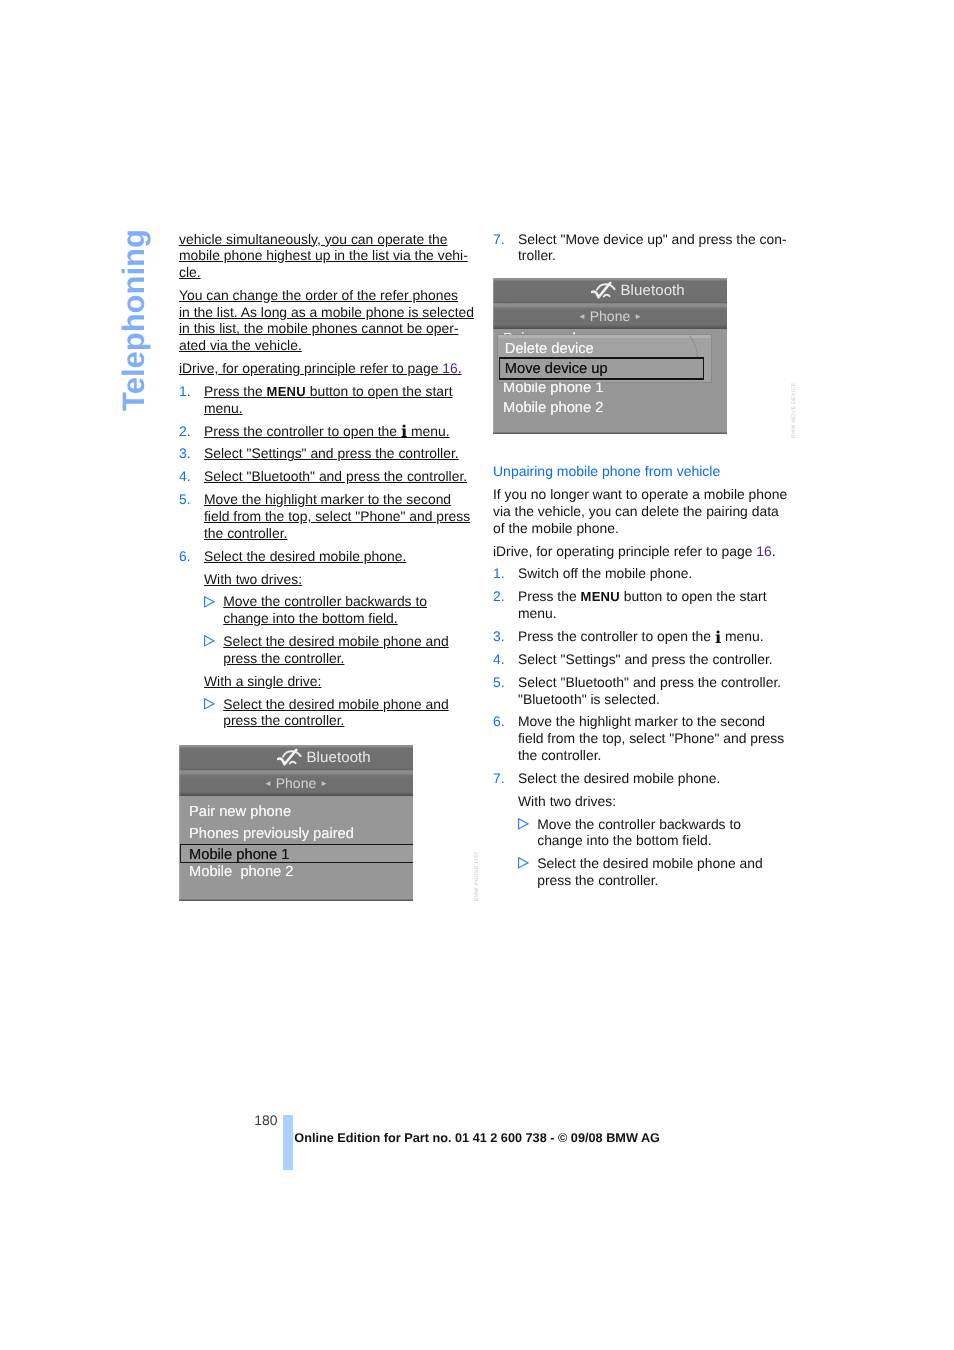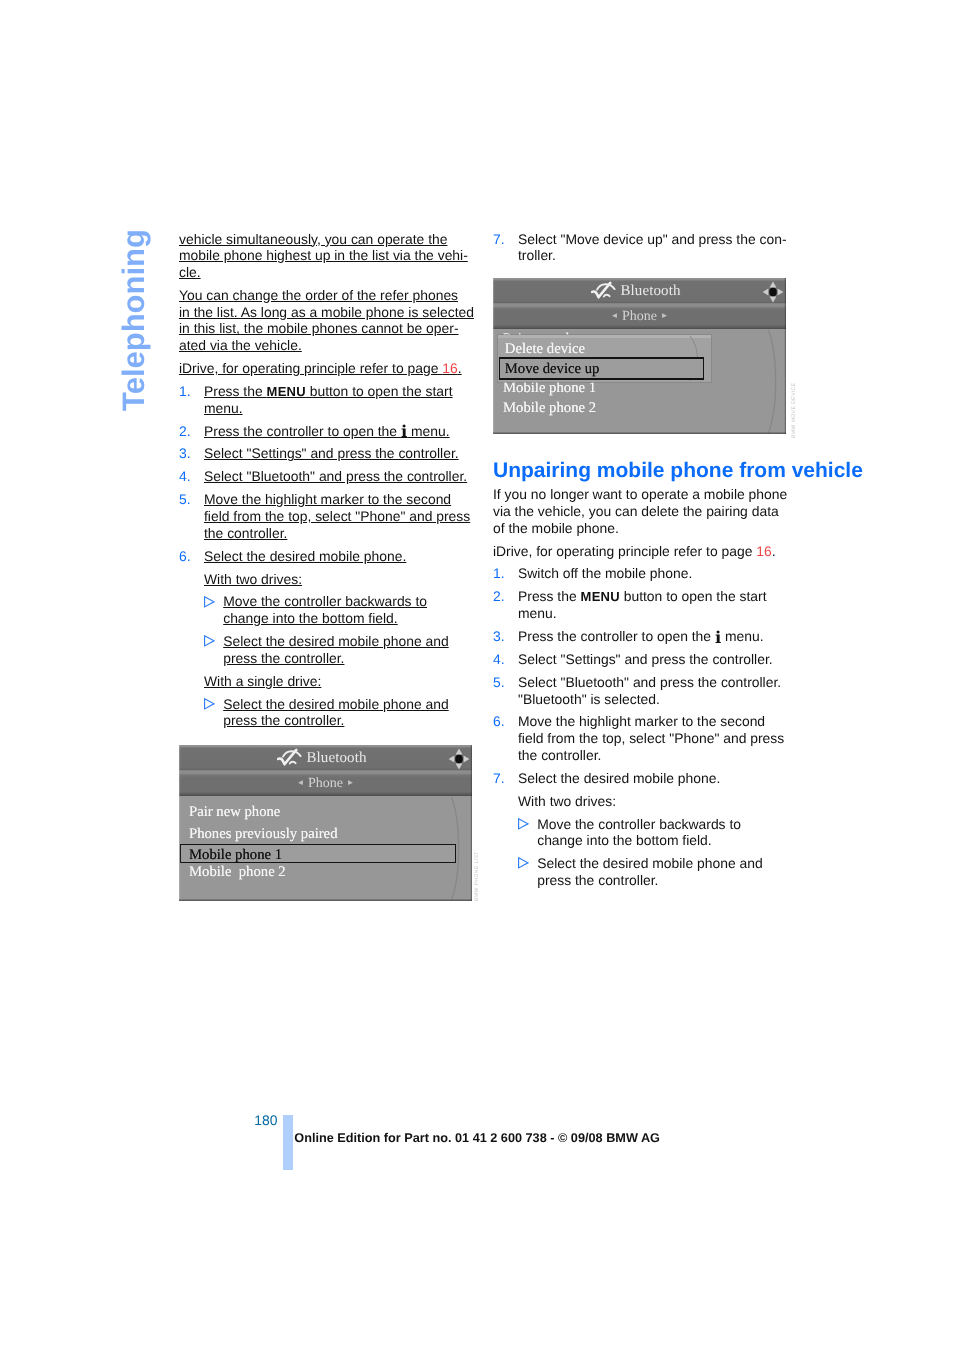--- a/index.html
+++ b/index.html
@@ -22,28 +22,28 @@
   #col-right{left:493px;top:230.6px;}
 
   .blk{position:relative;}
   .ln{white-space:pre;height:16.72px;}
   .gap{height:6.2px;}
   .num{position:absolute;left:0;top:0;color:#0a6cfa;}
   .ind{padding-left:25px;}
   .tri{position:absolute;left:25px;top:0;width:11px;height:16.72px;}
   .tri svg{display:block;position:absolute;left:0;top:2.2px;}
   .ind3{padding-left:44.2px;}
-  .ref{color:#ef4444;}
+  .ref{color:#4c1d95;}
   .menu-kw{font-weight:bold;font-size:13px;letter-spacing:0.25px;}
   .info-kw{font-weight:bold;font-family:"DejaVu Serif",serif;font-size:16.5px;position:relative;top:1.6px;}
-  .sec{font-size:21px;font-weight:bold;color:#0a6cfa;white-space:pre;}
+  .sec{font-size:14px;font-weight:normal;color:#0a6cfa;white-space:pre;}
 
   
-  .screen{position:absolute;width:293px;height:156px;overflow:hidden;
-     font-family:Liberation Serif, serif;background:#9d9d9d;
+  .screen{position:absolute;width:234px;height:156px;overflow:hidden;
+     font-family:Liberation Sans, sans-serif;background:#9d9d9d;
      filter:blur(0.45px) contrast(0.94) brightness(1.01);}
   .sc-edge{position:absolute;left:0;top:0;width:293px;height:156px;pointer-events:none;
      box-shadow:inset -1.2px 0 0 rgba(40,40,40,0.45), inset 0 -1.4px 0 rgba(40,40,40,0.55),
                 inset 1.2px 0 0 rgba(225,225,225,0.25);}
   #screen-left{left:179px;top:745px;}
   #screen-right{left:493px;top:278px;}
 
   .sc-band{position:absolute;left:0;width:100%;}
   .sc-head{top:0;height:25.4px;
      background:linear-gradient(to bottom,#989898 0px,#8b8b8b 1.6px,#6f6f6f 3.2px,#6d6d6d 23px,#5c5c5c 25.4px);}
@@ -66,21 +66,21 @@
   .sc-overlay{position:absolute;background:#a3a3a3;
      box-shadow:0 0 0 0.7px rgba(120,120,120,0.7);}
   .sc-overlay-top{position:absolute;height:2.5px;background:#b2b2b2;}
   .sc-scroll{position:absolute;}
 
   .caption-code{position:absolute;font-size:5.2px;color:#c6c6c6;line-height:6px;
      transform:rotate(-90deg);transform-origin:left bottom;white-space:nowrap;
      letter-spacing:0.35px;font-family:"Liberation Sans",sans-serif;}
 
   
-  #page-num{position:absolute;left:254.2px;top:1111.5px;font-size:13.9px;line-height:16px;color:#0369a1;}
+  #page-num{position:absolute;left:254.2px;top:1111.5px;font-size:13.9px;line-height:16px;color:#404040;}
   #footer-bar{position:absolute;left:282.9px;top:1114.6px;width:9.9px;height:55.3px;
      background:#afd0fc;}
   #footer-text{position:absolute;left:294.3px;top:1130.3px;font-size:12.7px;line-height:16px;
      font-weight:bold;color:#121212;white-space:nowrap;}
 </style>
 </head>
 <body>
 
 <div class="page">
 

